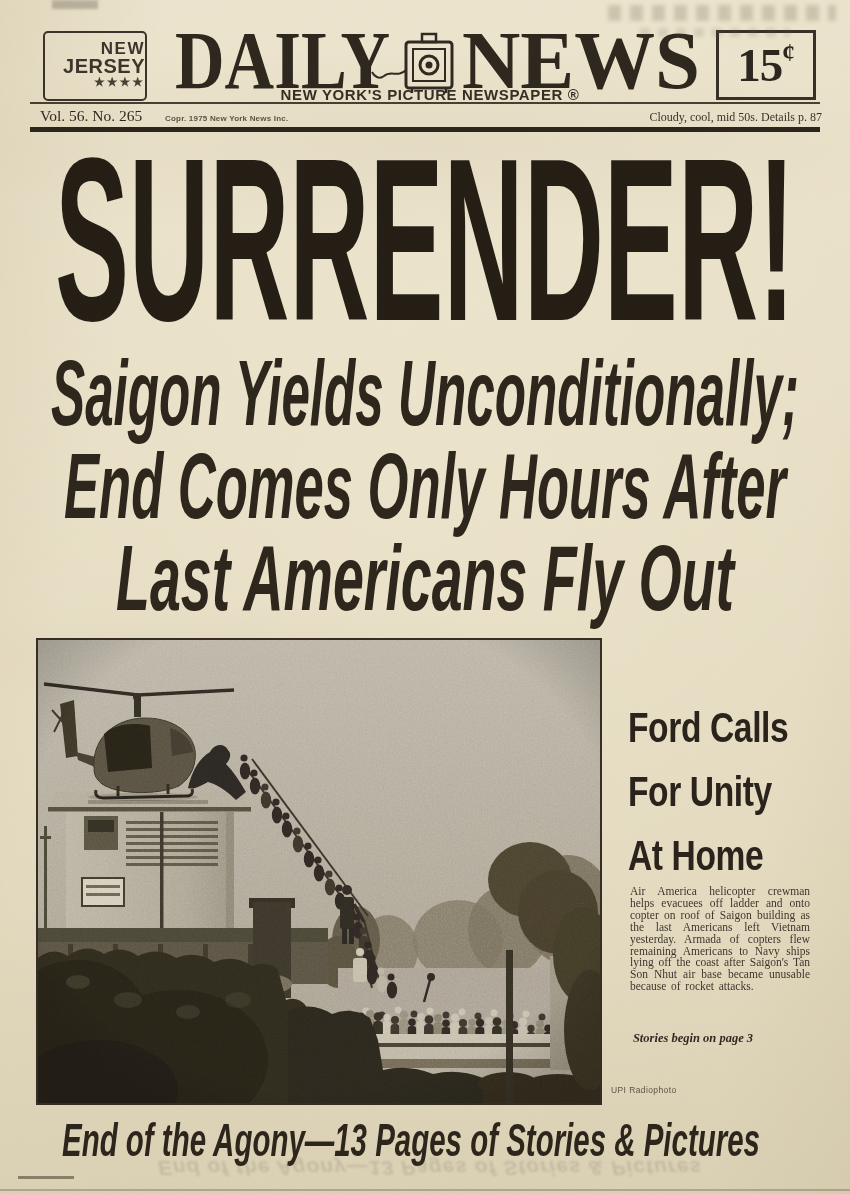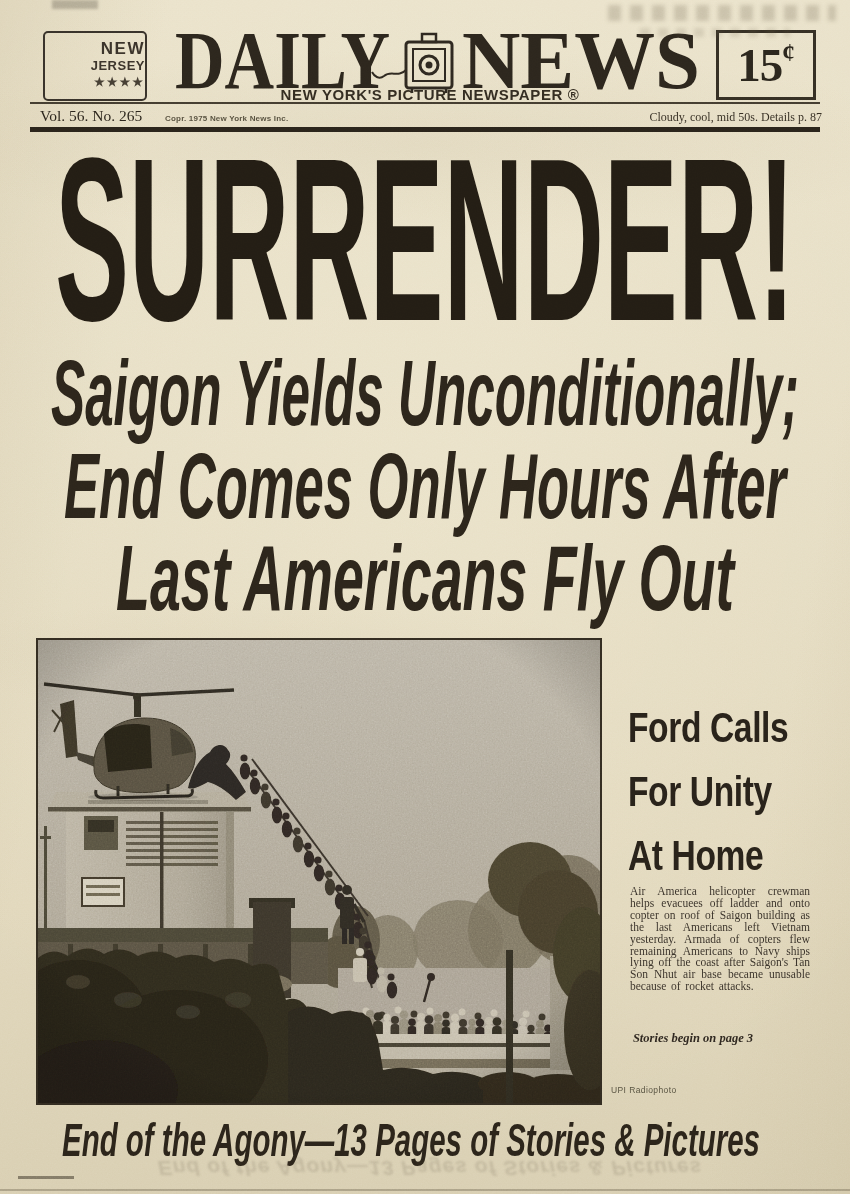--- a/index.html
+++ b/index.html
@@ -12,21 +12,21 @@
       radial-gradient(60% 8% at 50% 12%, rgba(171,155,120,.14), rgba(0,0,0,0)),
       radial-gradient(40% 5% at 32% 55%, rgba(171,155,120,.10), rgba(0,0,0,0)),
       linear-gradient(100deg, rgba(203,191,158,.35), rgba(0,0,0,0) 16%, rgba(0,0,0,0) 86%, rgba(198,186,153,.28)),
       linear-gradient(180deg,#eae2ca,#e5dcc2 38%,#e1d7bb 76%,#d9cfb2);
   }
   .abs{position:absolute;}
   
   .edition-box{left:43px;top:31px;width:100px;height:66px;border:2.5px solid #38322a;border-radius:5px;
     text-align:right;font-family:"Liberation Sans",sans-serif;font-weight:bold;color:#3a332a;}
   .edition-box .ed1{font-size:17px;letter-spacing:1.5px;margin-top:7px;line-height:17px;}
-  .edition-box .ed2{font-size:13px;letter-spacing:.5px;line-height:18px;}
+  .edition-box .ed2{font-size:20px;letter-spacing:.5px;line-height:18px;}
   .edition-box .stars{font-size:12px;letter-spacing:2px;line-height:14px;color:#453e33;}
   .masthead-svg{left:150px;top:22px;}
   .mast-title{font:bold 83px "Liberation Serif","DejaVu Serif",serif;fill:#2c261d;}
   .cam{stroke:#2e2820;fill:none;}
   .tagline{left:150px;top:86px;width:560px;text-align:center;font-family:"Liberation Sans",sans-serif;
     font-weight:bold;font-size:15px;letter-spacing:.6px;color:#332c21;}
   .price-box{left:716px;top:30px;width:94px;height:64px;border:3px solid #352f24;
     display:flex;align-items:center;justify-content:center;color:#2b261d;}
   .price-num{font:bold 47px "Liberation Serif",serif;letter-spacing:-1px;}
   .price-cents{font:bold 25px "Liberation Serif",serif;transform:translateY(-12px);}

